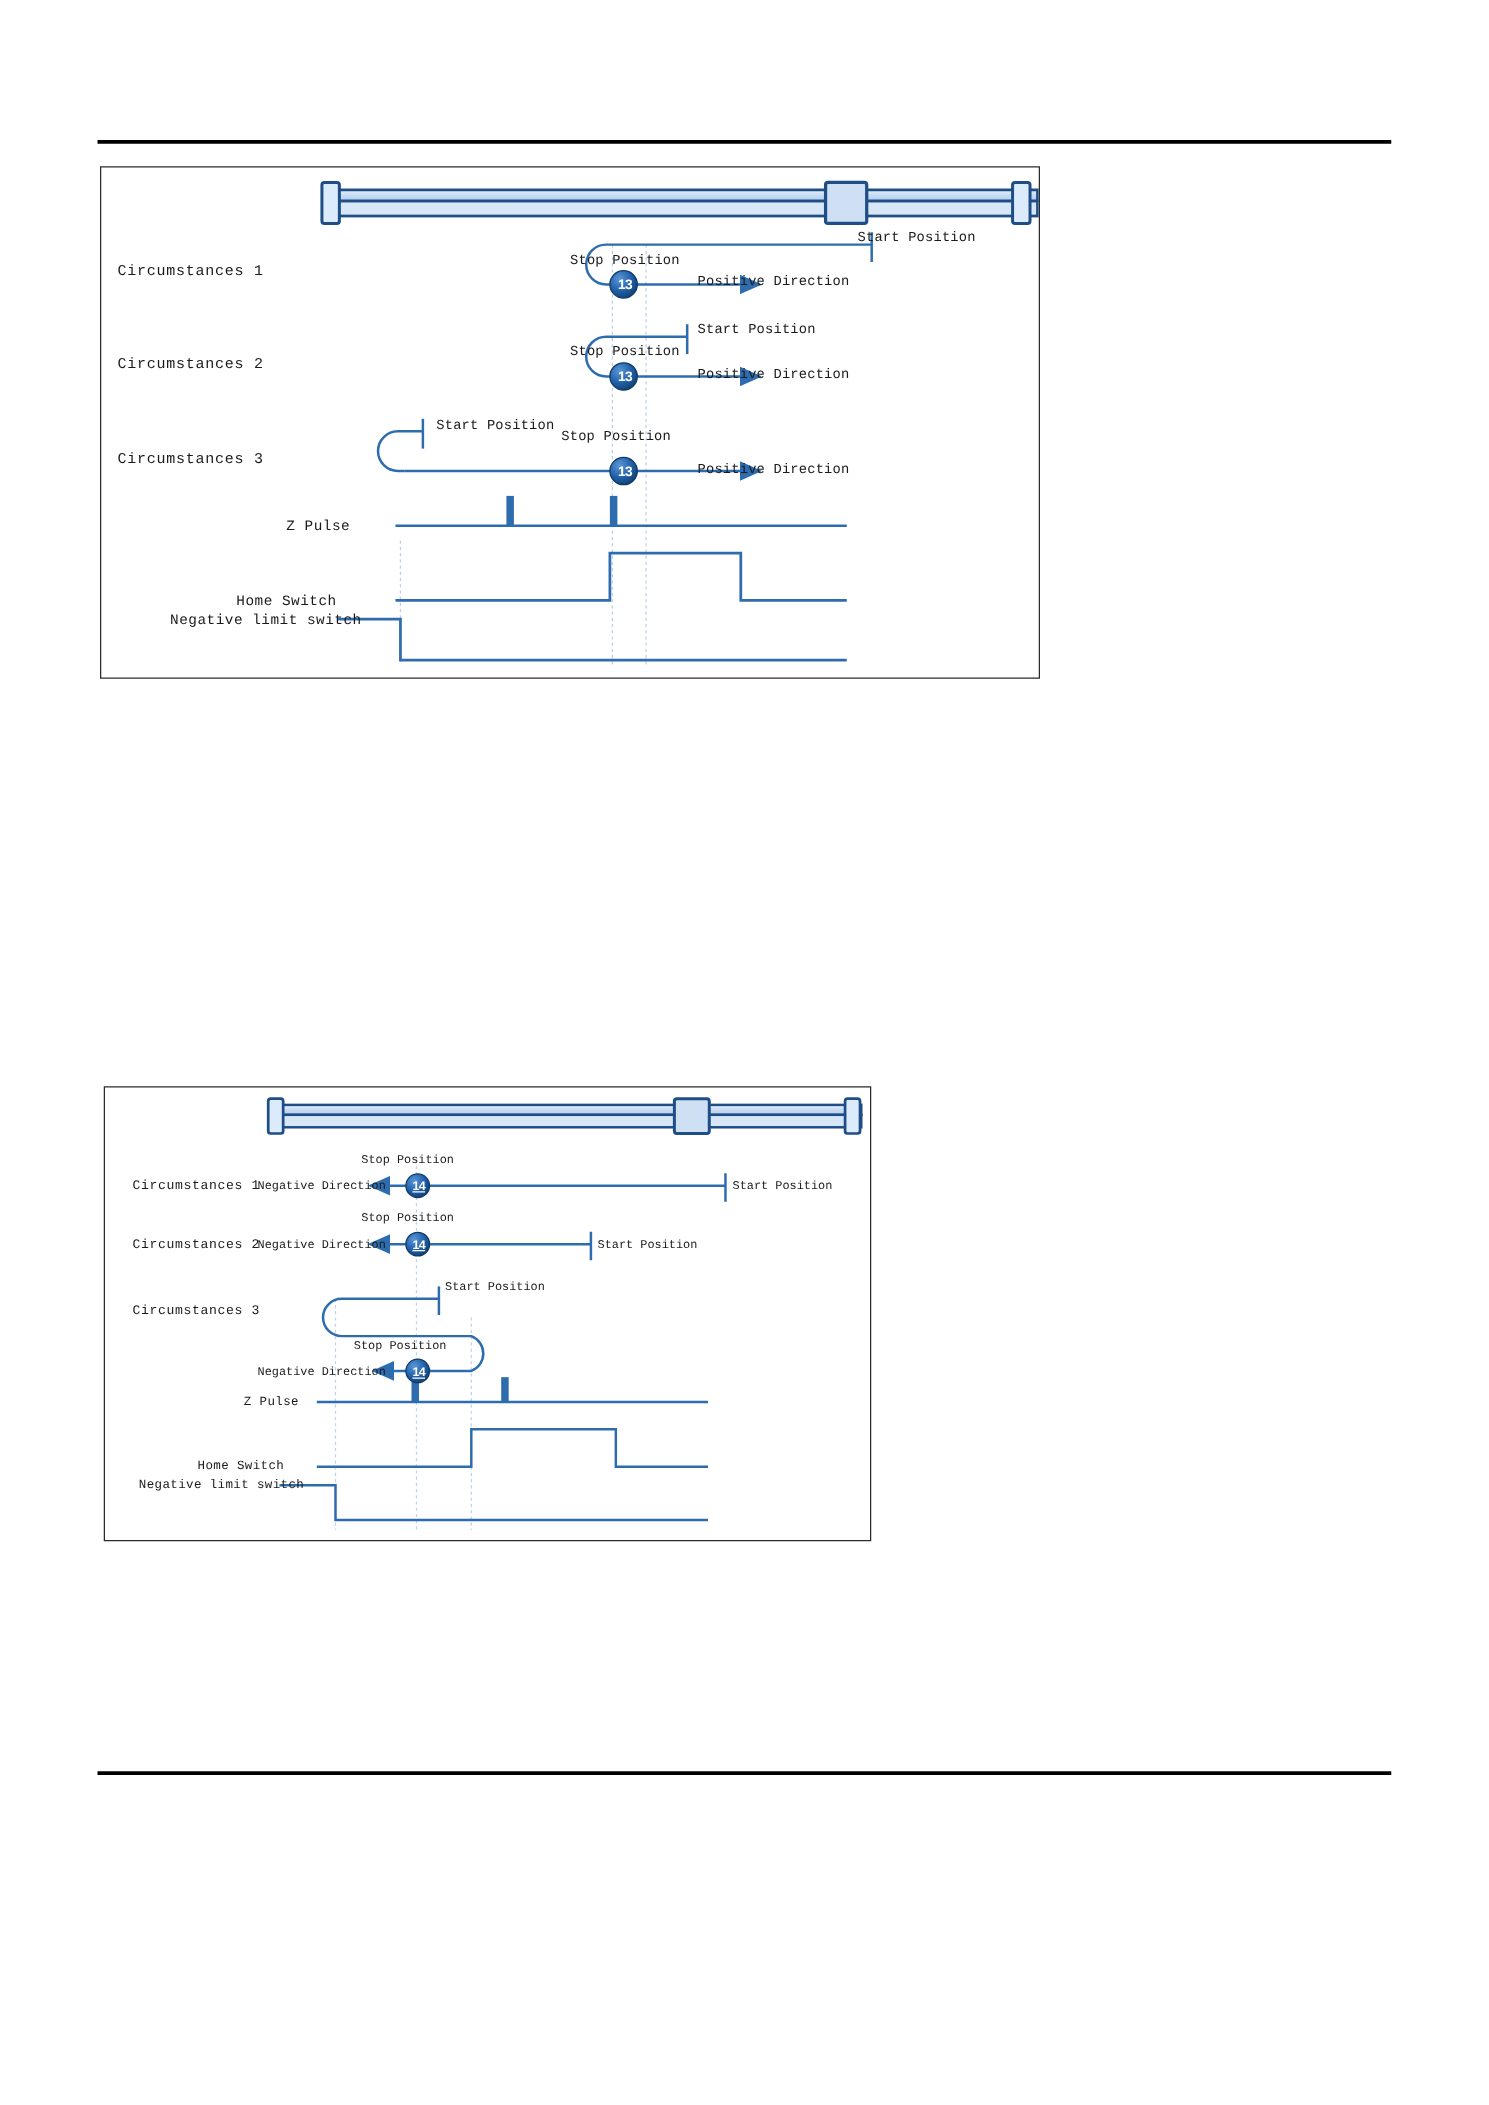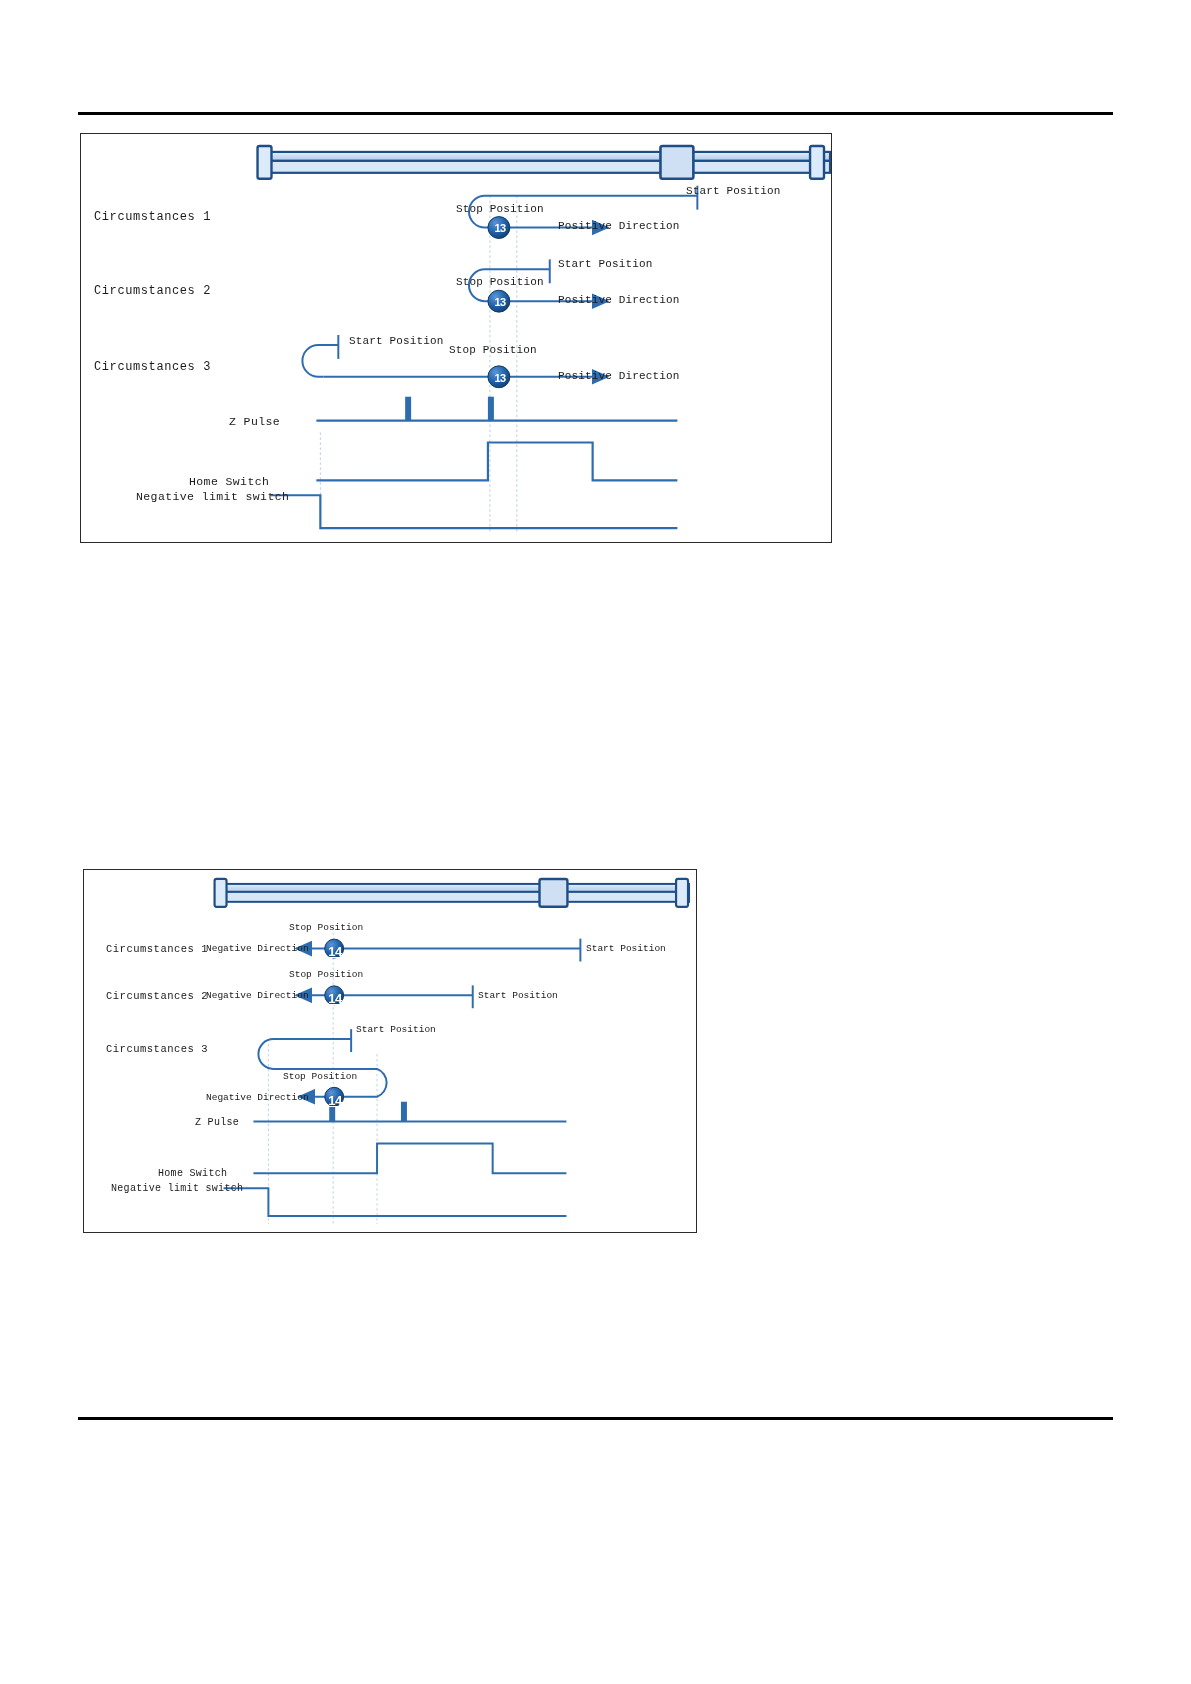--- a/index.html
+++ b/index.html
@@ -39,21 +39,21 @@
   #figure-2 .lbl.circ{font-size:10.5px;letter-spacing:.5px;}
   #figure-2 .lbl.sig{font-size:10px;letter-spacing:.3px;}
   #figure-2 .lbl.pos{font-size:9.5px;}
 
   .badge-num{
     position:absolute;white-space:nowrap;
     color:#ffffff;font-weight:bold;text-align:center;
     line-height:1;letter-spacing:-.5px;
   }
   #figure-1 .badge-num{font-size:11px;}
-  #figure-2 .badge-num{font-size:13px;text-decoration:underline;}
+  #figure-2 .badge-num{font-size:10px;text-decoration:underline;}
 </style>
 </head>
 <body>
 
 <div class="page">
 
   <div class="rule header"></div>
   <div class="rule footer"></div>
 
   <div class="figure" id="figure-1">

